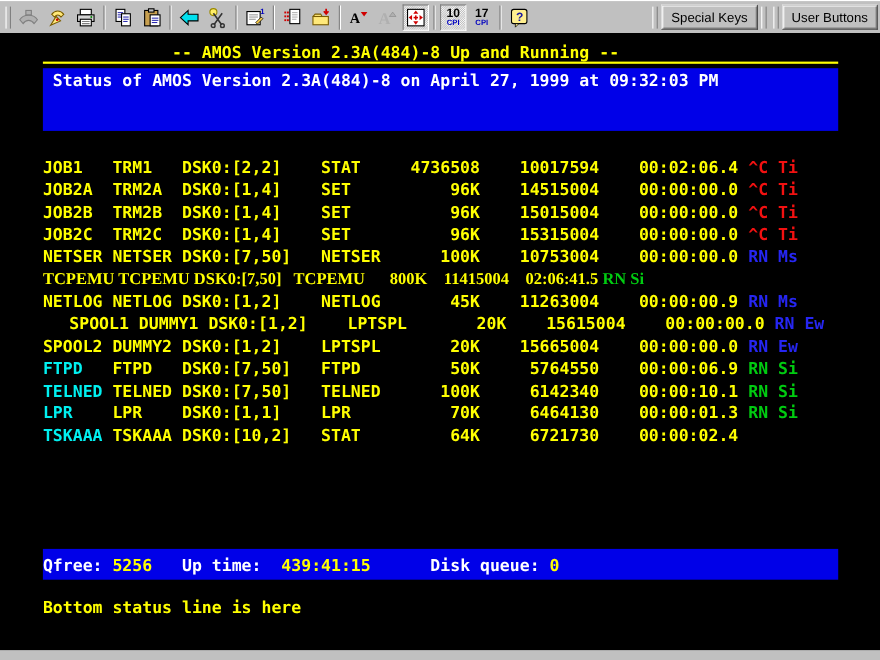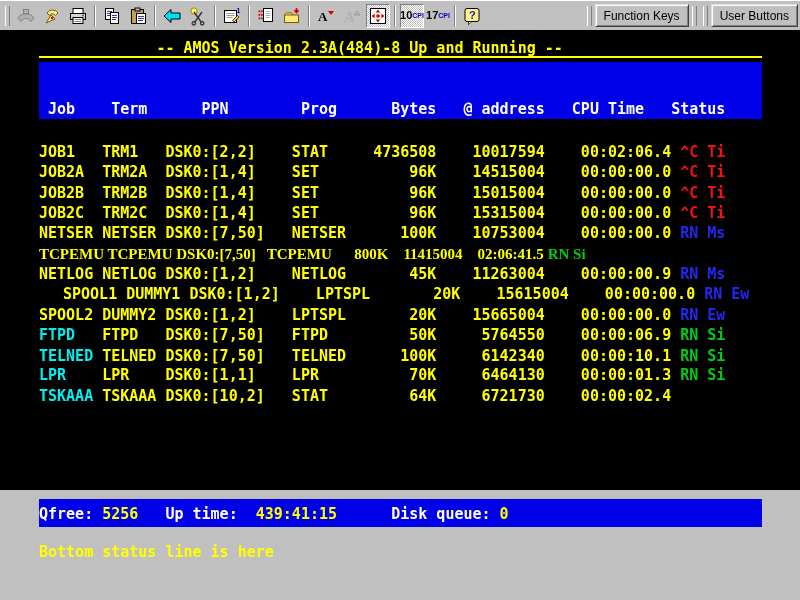--- a/index.html
+++ b/index.html
@@ -10,29 +10,29 @@
            border-top:1px solid #fff;display:flex;align-items:center;padding:0 2px;box-sizing:border-box;}
   .vgrip{width:3px;height:20px;border-left:1px solid #fff;border-right:1px solid #808080;margin:0 3px;flex:0 0 auto;}
   .sep{width:0;height:22px;border-left:1px solid #808080;border-right:1px solid #fff;margin:0 3px;flex:0 0 auto;}
   .tb{width:24px;height:24px;display:flex;align-items:center;justify-content:center;
       background:transparent;border:1px solid transparent;padding:0;margin:0 1px;flex:0 0 auto;box-sizing:border-box;}
   .tb svg{display:block;}
   .tb.pressed{border:1px solid;border-color:#808080 #fff #fff #808080;background-color:#c0c0c0;
       background-image:linear-gradient(45deg,#fff 25%,transparent 25%,transparent 75%,#fff 75%),
                        linear-gradient(45deg,#fff 25%,transparent 25%,transparent 75%,#fff 75%);
       background-size:2px 2px;background-position:0 0,1px 1px;}
-  .cpi{display:flex;flex-direction:row;align-items:center;line-height:1;}
+  .cpi{display:flex;flex-direction:column;align-items:center;line-height:1;}
   .cpi .num{font-size:11px;font-weight:bold;color:#000;}
   .cpi .lbl{font-size:7px;font-weight:bold;color:#0000c0;}
   .right-group{margin-left:auto;display:flex;align-items:center;}
   .band-btn{height:23px;background:#c0c0c0;border:1px solid;border-color:#dfdfdf #404040 #404040 #dfdfdf;
       box-shadow:inset 1px 1px 0 #fff,inset -1px -1px 0 #808080;
       font-family:"Liberation Sans",sans-serif;font-size:12px;color:#000;padding:0 8px;margin:0;white-space:nowrap;}
   
-  .screen{position:absolute;top:30px;left:0;width:800px;height:460px;background:#000;
+  .screen{position:absolute;top:30px;left:0;width:800px;height:561px;background:#000;
           font-family:"DejaVu Sans Mono",monospace;font-weight:bold;font-size:15px;}
   .tline{position:absolute;left:39px;white-space:pre;line-height:20px;height:20px;}
   .blue-top{position:absolute;left:39px;top:32px;width:723px;height:57px;background:var(--barbg,#0000e8);}
   .footer-bar{position:absolute;left:39px;top:469px;width:723px;height:28px;background:var(--barbg,#0000e8);}
   #line-title{top:8px;height:18px;border-bottom:2px solid var(--yellow,#ffff00);color:var(--yellow,#ffff00);width:723px;}
   #line-status{top:33px;color:var(--white,#fff);}
   #line-header{top:69px;color:var(--white,#fff);}
   #line-footer{top:474px;}
   #line-bottom{top:512px;color:var(--yellow,#ffff00);}
   .c-yellow{color:var(--yellow,#ffff00);} .c-white{color:var(--white,#ffffff);}
@@ -216,33 +216,33 @@
           <svg width="20" height="20" viewBox="0 0 20 20">
             <rect x="3" y="2.5" width="14" height="13" rx="2" fill="#ffef8f" stroke="#000"></rect>
             <path d="M6.5 15.5 v3.2 l3.2-3.2 Z" fill="#ffef8f" stroke="#000" stroke-width="0.7"></path>
             <text x="7" y="13" font-size="11" font-weight="bold" fill="#1a1aa0" font-family="Liberation Sans,sans-serif">?</text>
           </svg>
         </span>
     </button>
 
     <div class="right-group">
       <div class="vgrip"></div>
-      <button class="band-btn">Function Keys</button>
+      <button class="band-btn">Special Keys</button>
       <div class="vgrip"></div>
       <div class="vgrip"></div>
       <button class="band-btn">User Buttons</button>
     </div>
   </div>
 
   <div class="screen">
     <div class="blue-top"></div>
     <div class="footer-bar"></div>
 
     <div class="tline" id="line-title">             -- AMOS Version 2.3A(484)-8 Up and Running --</div>
-    <div class="tline" id="line-header"> Job    Term      PPN        Prog      Bytes   @ address   CPU Time   Status</div>
+    <div class="tline" id="line-status"> Status of AMOS Version 2.3A(484)-8 on April 27, 1999 at 09:32:03 PM</div>
 
     <div id="job-rows">
         <div class="tline" style="top: 112px;"><span class="c-yellow">JOB1   </span><span class="c-yellow">TRM1   DSK0:[2,2]    STAT     4736508    10017594    00:02:06.4</span><span class="c-red"> ^C Ti</span></div>
         <div class="tline" style="top: 132.35px;"><span class="c-yellow">JOB2A  </span><span class="c-yellow">TRM2A  DSK0:[1,4]    SET          96K    14515004    00:00:00.0</span><span class="c-red"> ^C Ti</span></div>
         <div class="tline" style="top: 152.7px;"><span class="c-yellow">JOB2B  </span><span class="c-yellow">TRM2B  DSK0:[1,4]    SET          96K    15015004    00:00:00.0</span><span class="c-red"> ^C Ti</span></div>
         <div class="tline" style="top: 173.05px;"><span class="c-yellow">JOB2C  </span><span class="c-yellow">TRM2C  DSK0:[1,4]    SET          96K    15315004    00:00:00.0</span><span class="c-red"> ^C Ti</span></div>
         <div class="tline" style="top: 193.4px;"><span class="c-yellow">NETSER </span><span class="c-yellow">NETSER DSK0:[7,50]   NETSER      100K    10753004    00:00:00.0</span><span class="c-blue"> RN Ms</span></div>
         <div class="tline" style="top: 213.75px; font-family: Liberation Serif, serif;"><span class="c-yellow">TCPEMU </span><span class="c-yellow">TCPEMU DSK0:[7,50]   TCPEMU      800K    11415004    02:06:41.5</span><span class="c-green"> RN Si</span></div>
         <div class="tline" style="top: 234.1px;"><span class="c-yellow">NETLOG </span><span class="c-yellow">NETLOG DSK0:[1,2]    NETLOG       45K    11263004    00:00:00.9</span><span class="c-blue"> RN Ms</span></div>
         <div class="tline" style="top: 254.45px; margin-left: 24px;"><span class="c-yellow">SPOOL1 </span><span class="c-yellow">DUMMY1 DSK0:[1,2]    LPTSPL       20K    15615004    00:00:00.0</span><span class="c-blue"> RN Ew</span></div>

